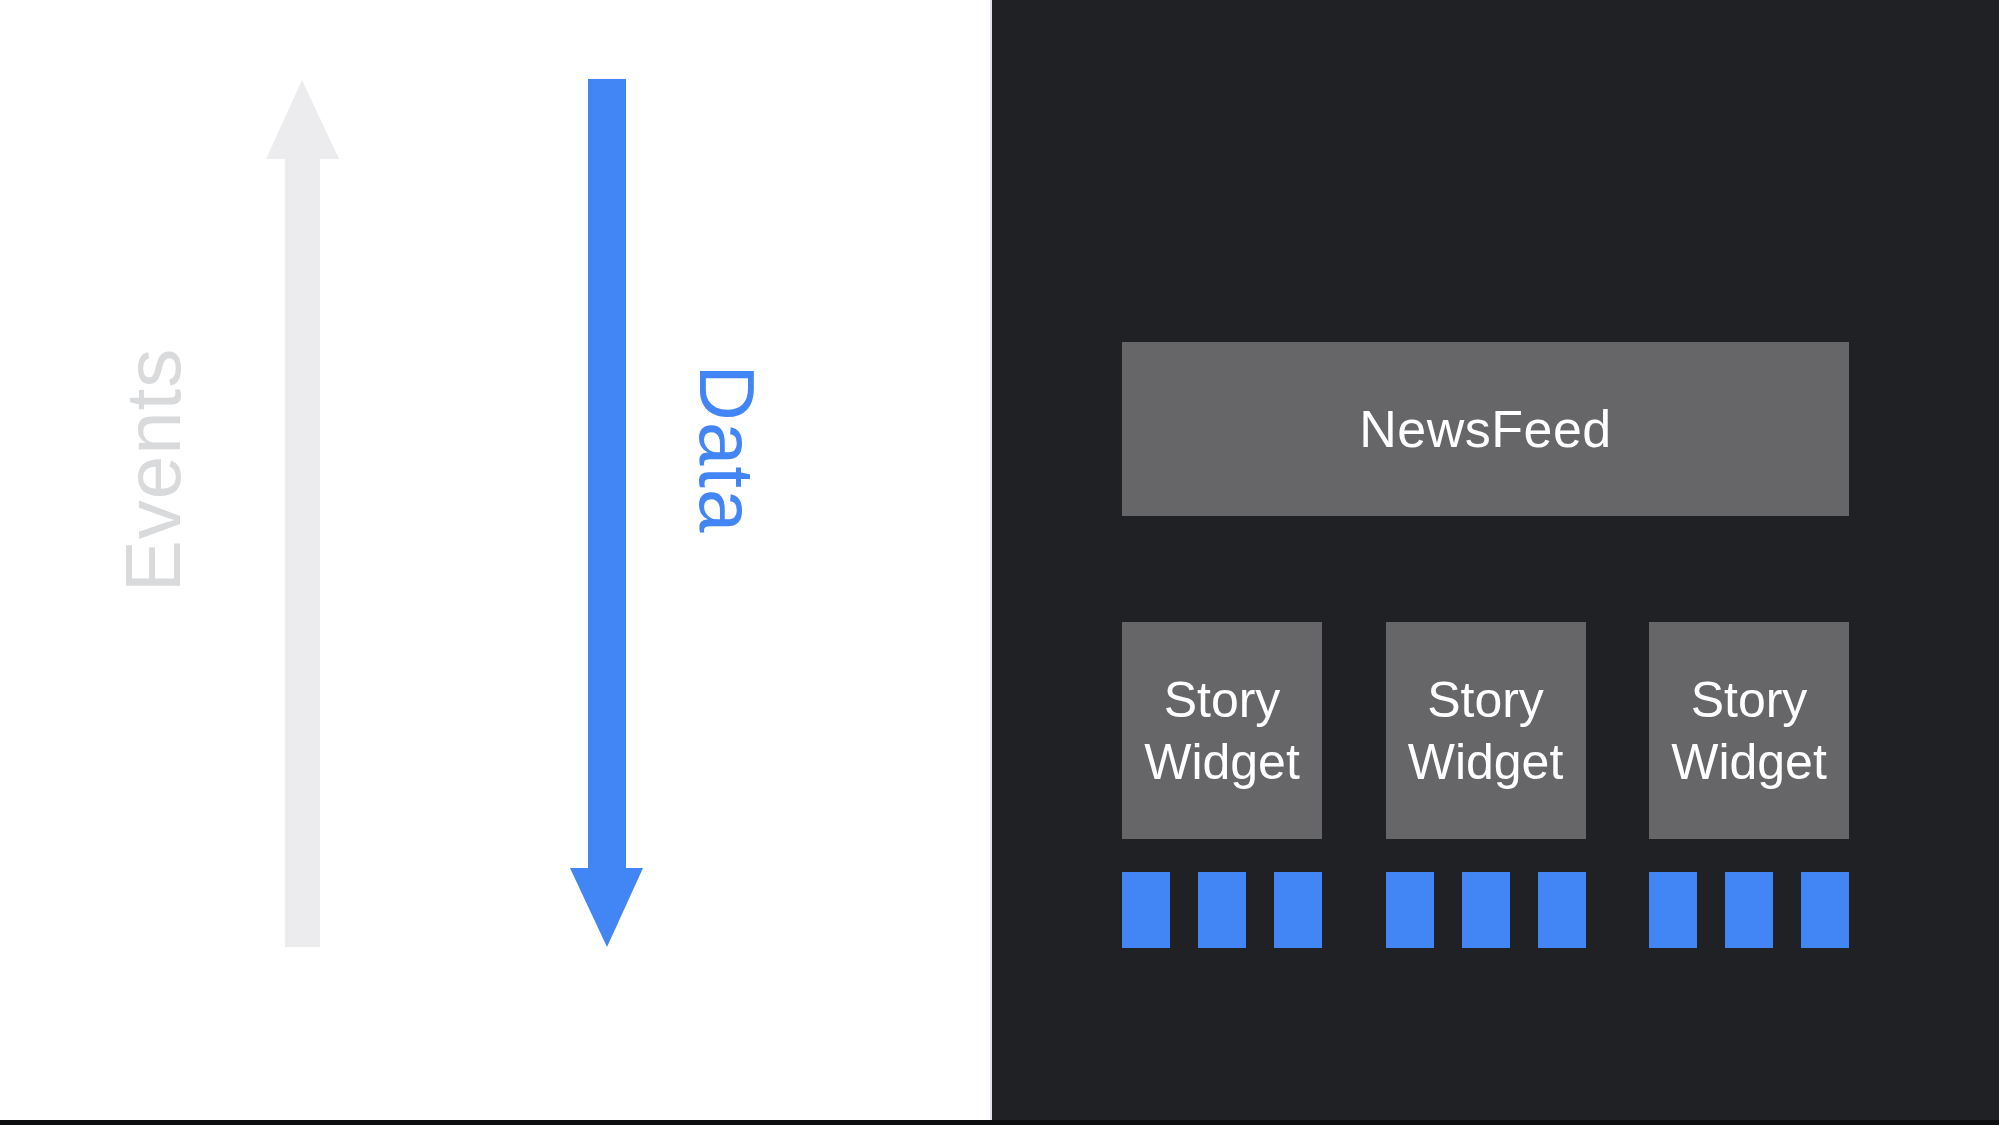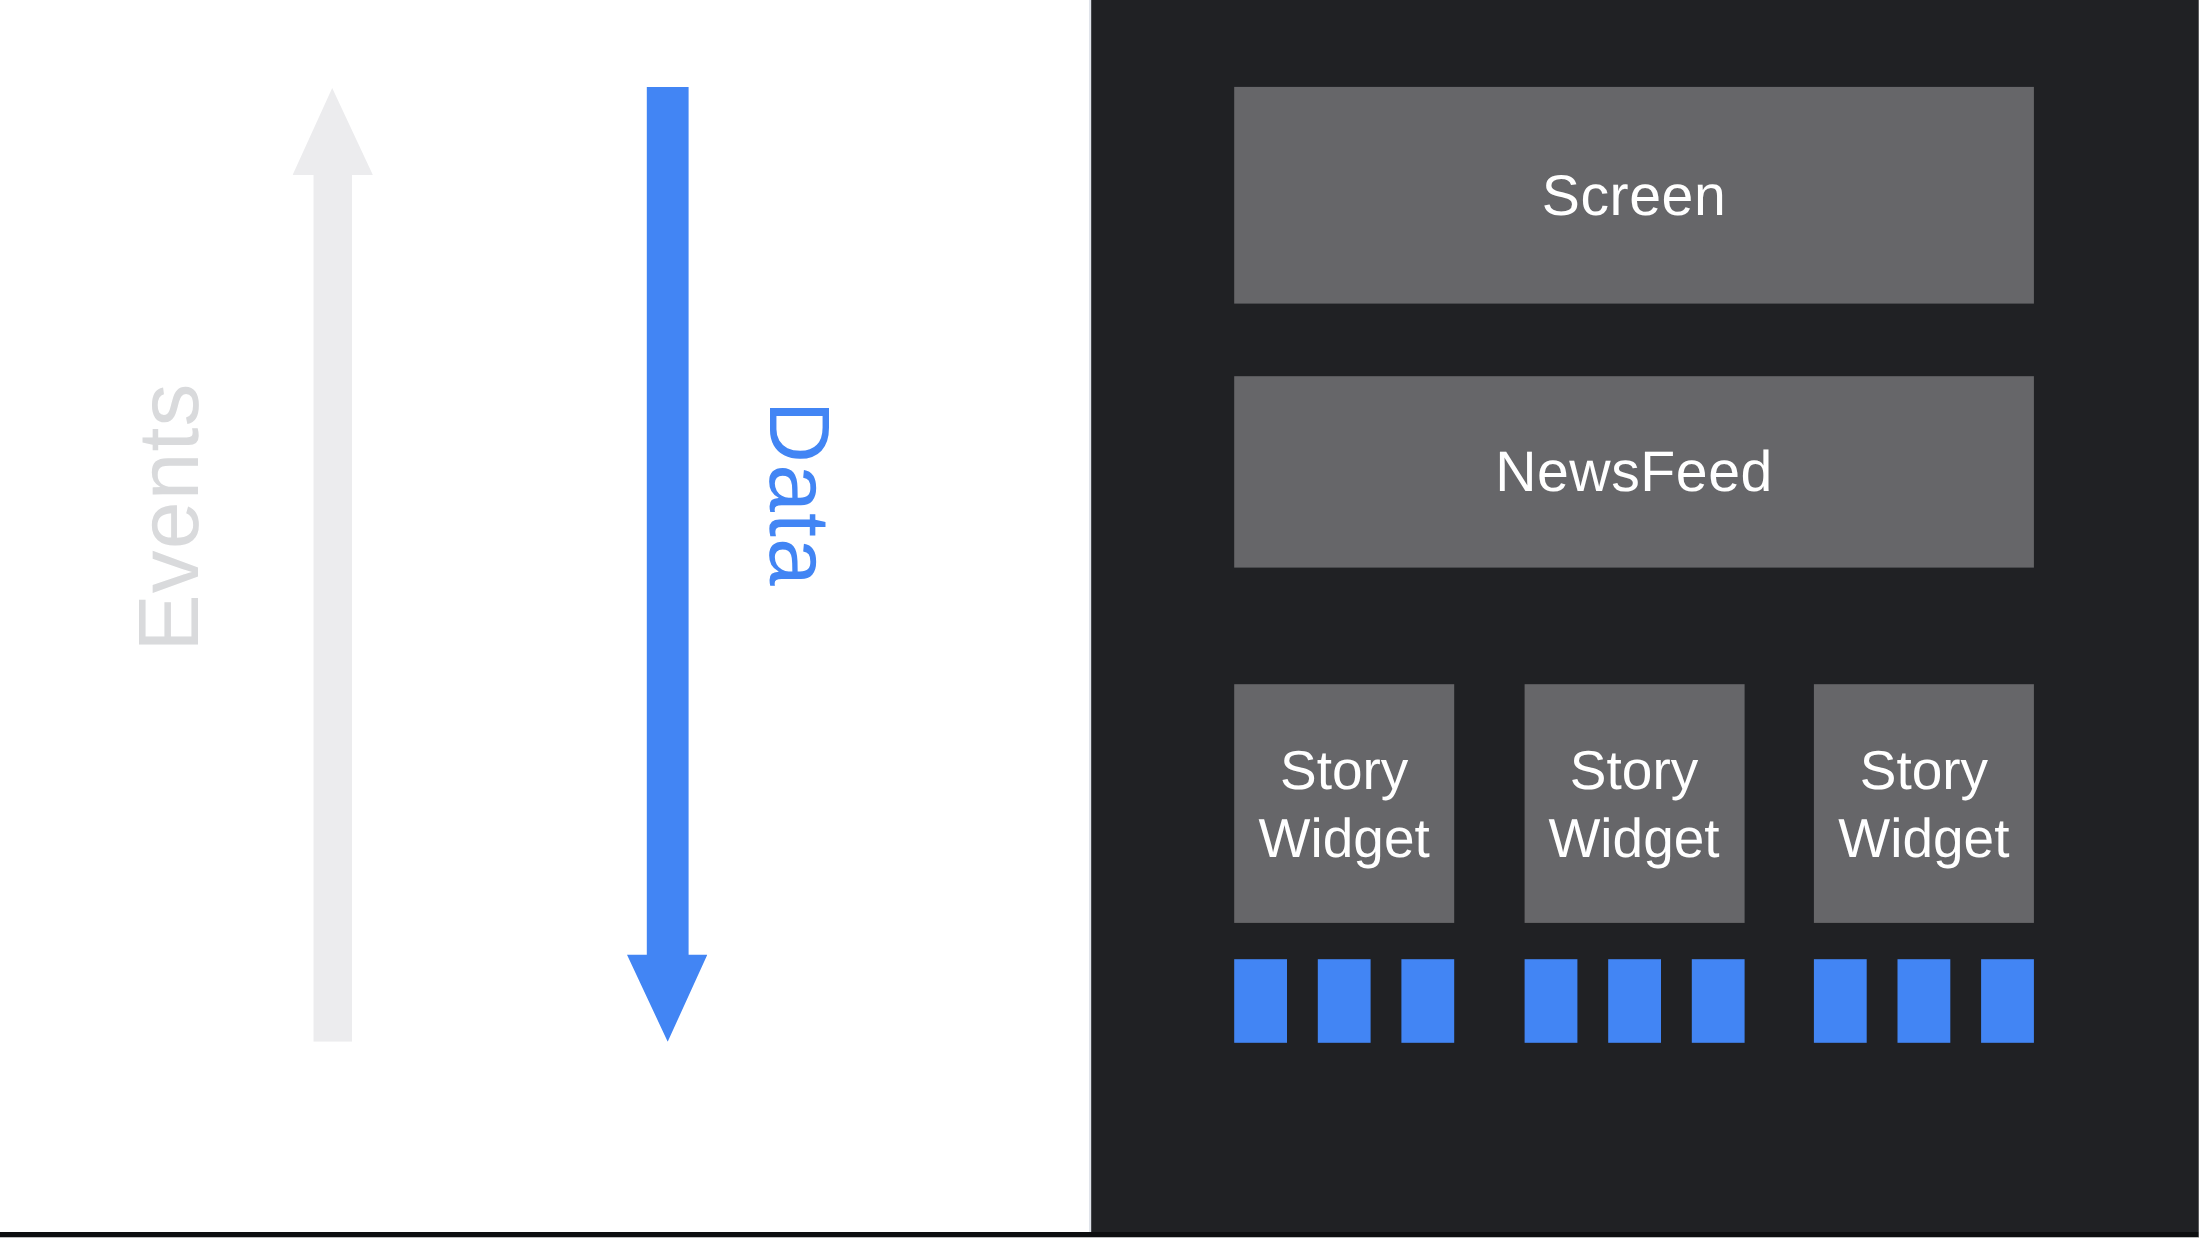--- a/index.html
+++ b/index.html
@@ -132,23 +132,20 @@
 
     <svg class="arrow-svg data-arrow-svg" viewBox="0 0 73 868" xmlns="http://www.w3.org/2000/svg" aria-hidden="true">
       <polygon points="18,0 56,0 56,789 73,789 37,868 0,789 18,789" style="fill: var(--data-blue, #4285f4);"></polygon>
     </svg>
 
     <div class="rot-label data-label">Data</div>
   </div>
 
   <div class="right-panel">
 
-    <div class="tree-box screen-box">
-      <span>Screen</span>
-    </div>
 
     <div class="tree-box newsfeed-box">
       <span>NewsFeed</span>
     </div>
 
     <div class="story-row">
       <div class="story-box">
         <span>Story</span>
         <span>Widget</span>
       </div>

